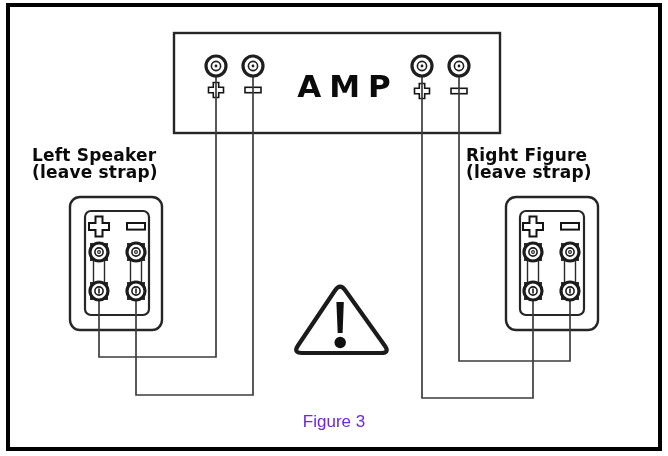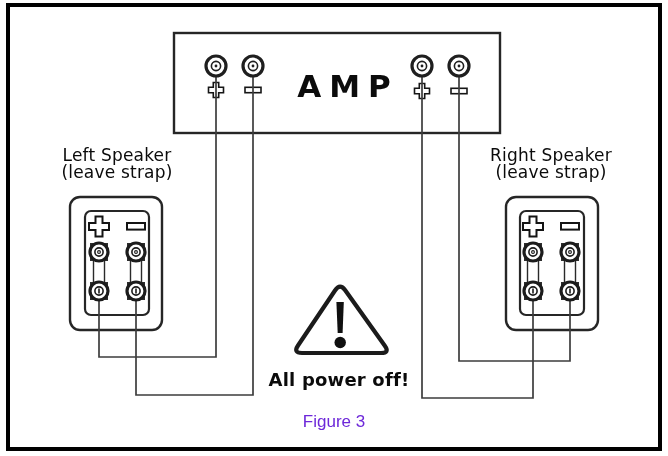--- a/index.html
+++ b/index.html
@@ -12,21 +12,21 @@
     border:4px solid #000;background:#fff;box-sizing:content-box;
   }
   #diagram-svg{position:absolute;left:0;top:0;}
   .txt{position:absolute;color:#0b0b0b;}
   .amp-label{
     left:286px;top:70px;width:124px;height:32px;line-height:32px;
     text-align:center;font-size:31px;font-weight:bold;letter-spacing:8px;
     font-family:"DejaVu Sans",sans-serif;
   }
   .spk-label{
-    width:170px;text-align:center;font-weight:normal;font-size:17px;
+    width:170px;font-weight:bold;font-size:17px;
     line-height:17px;letter-spacing:0.2px;
   }
   .spk-label .sub{display:block;}
   #left-speaker-label{left:32px;top:147px;}
   #right-speaker-label{left:466px;top:147px;}
   .warning-caption{
     left:254px;top:369px;width:170px;text-align:center;
     font-size:18px;font-weight:bold;letter-spacing:0.2px;
   }
   .figure-caption{
@@ -166,20 +166,19 @@
   </svg>
 
   <div class="txt amp-label">AMP</div>
 
   <div class="txt spk-label" id="left-speaker-label">
     <span>Left Speaker</span>
     <span class="sub">(leave strap)</span>
   </div>
 
   <div class="txt spk-label" id="right-speaker-label">
-    <span>Right Speaker</span>
+    <span>Right Figure</span>
     <span class="sub">(leave strap)</span>
   </div>
 
-  <div class="txt warning-caption">All power off!</div>
 
   <div class="txt figure-caption">Figure 3</div>
 </div>
 
 </body></html>

